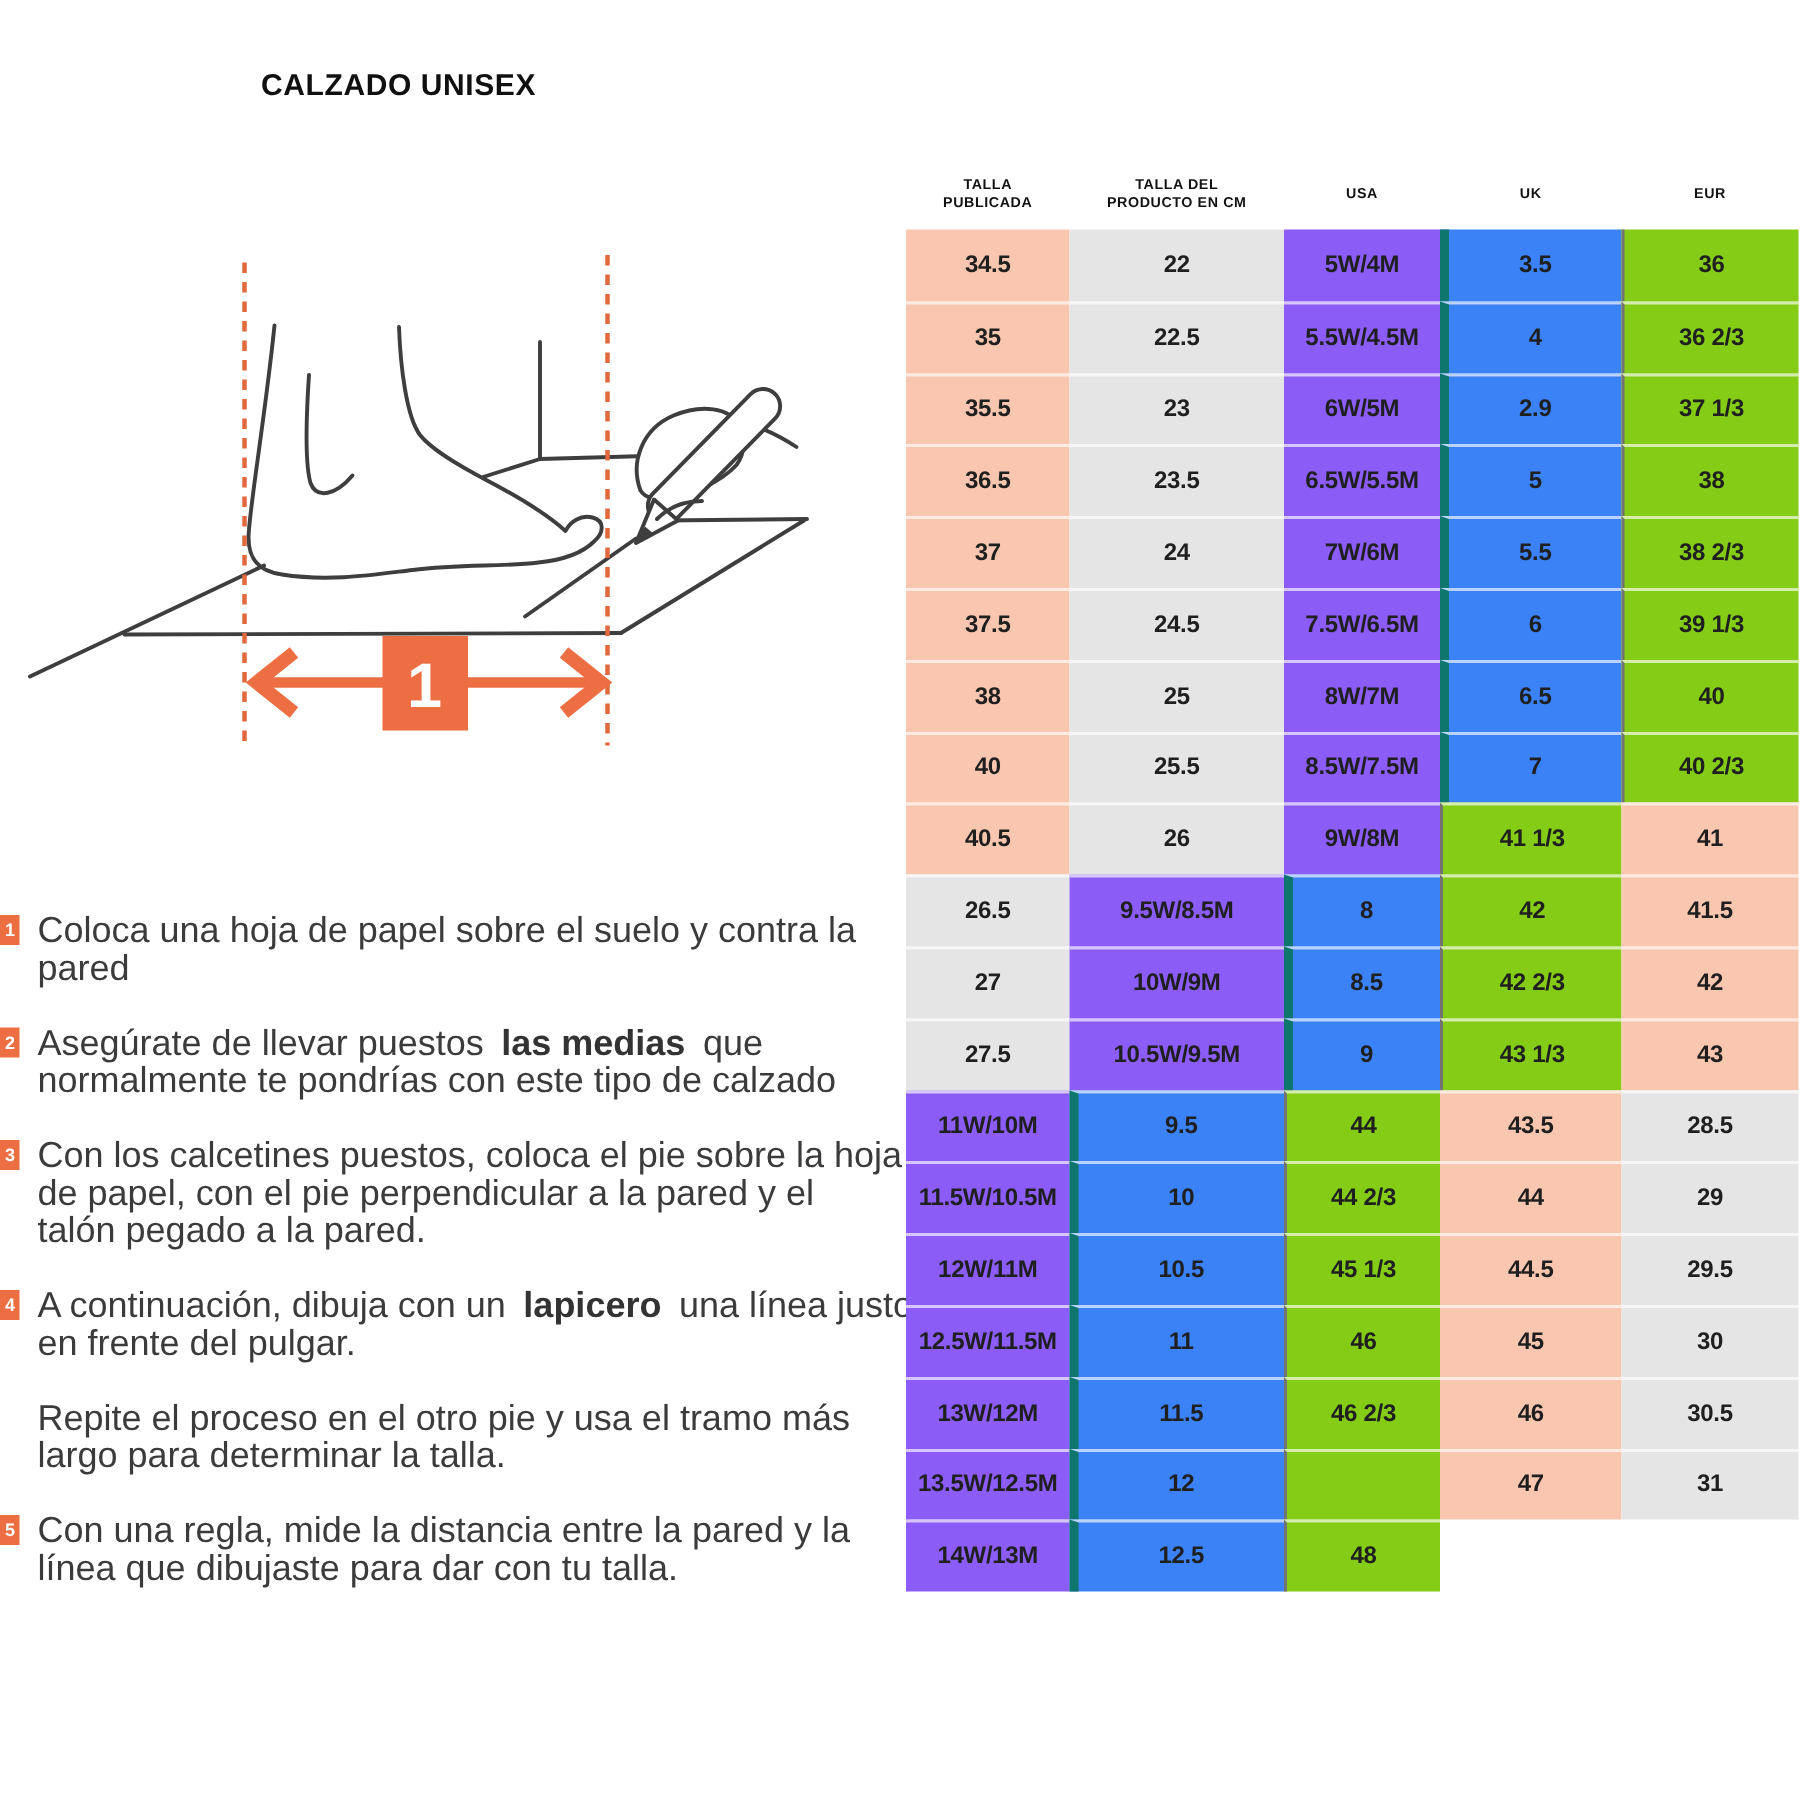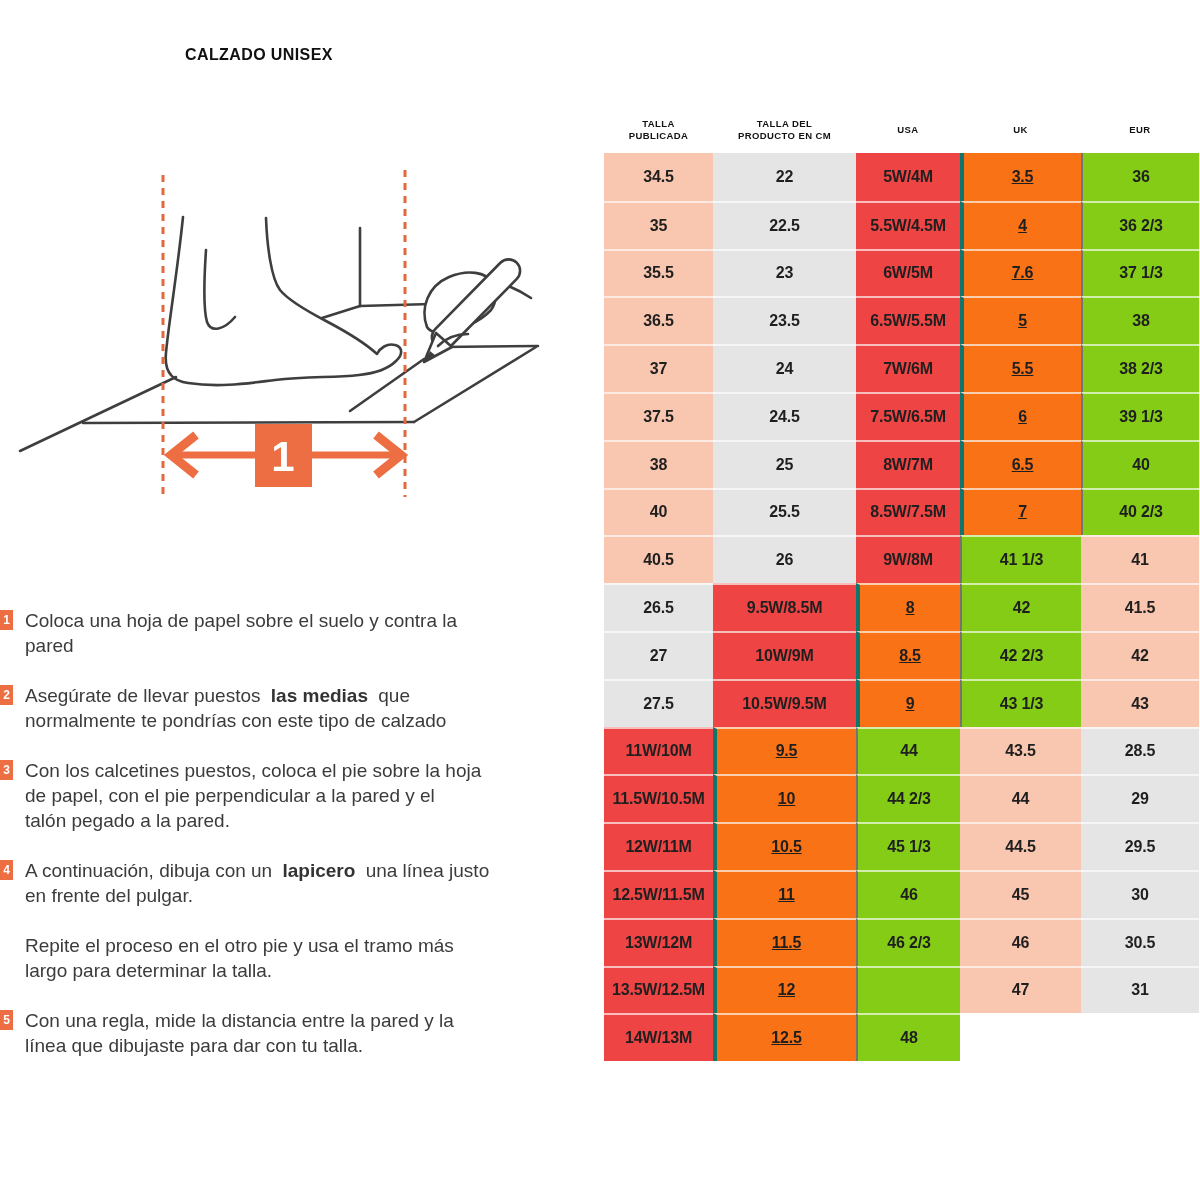--- a/index.html
+++ b/index.html
@@ -1,35 +1,35 @@
 <!DOCTYPE html>
 <html><head>
 <meta charset="utf-8">
 <style>
   html,body{margin:0;padding:0;background:#fff;}
   .page{
     position:relative;width:1200px;height:1200px;background:#ffffff;
     font-family:"Liberation Sans",sans-serif;overflow:hidden;
   }
   .page-title{
-    position:absolute;left:185px;top:46px;margin:0;
-    font-size:16px;font-weight:bold;letter-spacing:.4px;color:#101010;
+    position:absolute;left:174px;top:46px;margin:0;
+    font-size:20px;font-weight:bold;letter-spacing:.4px;color:#101010;
   }
   .illustration{position:absolute;left:0;top:150px;width:580px;height:380px;}
 
   
   .instructions{position:absolute;left:0;top:608px;width:600px;color:#3b3b3b;}
   .instr-item{display:flex;align-items:flex-start;margin-bottom:25px;}
   .badge{
     flex:0 0 auto;width:17px;height:20px;margin-left:-4px;margin-right:12px;margin-top:2px;
     background:#ED6E42;color:#fff;font-size:12px;font-weight:bold;
     display:flex;align-items:center;justify-content:flex-end;padding-right:3px;box-sizing:border-box;
   }
   .badge.hidden{visibility:hidden;}
-  .instr-text{font-size:19px;line-height:25px;color:#3b3b3b;}
+  .instr-text{font-size:24px;line-height:25px;color:#3b3b3b;}
   .instr-text .line{white-space:nowrap;}
   .instr-text b{margin:0 5px;color:#333;}
 
   
   .chart-head{
     position:absolute;left:604px;top:108px;width:595px;height:44px;
     display:grid;grid-template-columns:109px 143px 104px 121px 118px;
   }
   .head-cell{
     display:flex;align-items:center;justify-content:center;text-align:center;
@@ -45,22 +45,22 @@
     grid-auto-rows:47.8px;
   }
   .cell{
     display:flex;align-items:center;justify-content:center;
     font-size:16px;font-weight:bold;color:#1f1f1f;letter-spacing:-.2px;
     border-top:2px solid rgba(255,255,255,.65);box-sizing:border-box;
   }
   .cell.r0{border-top:none;}
   .c1{background:#F9C7AF;}
   .c2{background:#e5e5e5;}
-  .c3{background:#ef4444;}
-  .c4{background:#f97316;border-left:4px solid #0f766e;text-decoration:underline;}
+  .c3{background:#8b5cf6;}
+  .c4{background:#3b82f6;border-left:6px solid #0f766e;}
   .c5{background:#84cc16;border-left:2px solid #737373;}
 </style>
 </head>
 <body>
 
 <div class="page">
 
   <h1 class="page-title">CALZADO UNISEX</h1>
 
   <div class="illustration">
@@ -172,21 +172,21 @@
       <div class="cell c4 r0">3.5</div>
       <div class="cell c5 r0">36</div>
       <div class="cell c1">35</div>
       <div class="cell c2">22.5</div>
       <div class="cell c3">5.5W/4.5M</div>
       <div class="cell c4">4</div>
       <div class="cell c5">36 2/3</div>
       <div class="cell c1">35.5</div>
       <div class="cell c2">23</div>
       <div class="cell c3">6W/5M</div>
-      <div class="cell c4">7.6</div>
+      <div class="cell c4">2.9</div>
       <div class="cell c5">37 1/3</div>
       <div class="cell c1">36.5</div>
       <div class="cell c2">23.5</div>
       <div class="cell c3">6.5W/5.5M</div>
       <div class="cell c4">5</div>
       <div class="cell c5">38</div>
       <div class="cell c1">37</div>
       <div class="cell c2">24</div>
       <div class="cell c3">7W/6M</div>
       <div class="cell c4">5.5</div>

